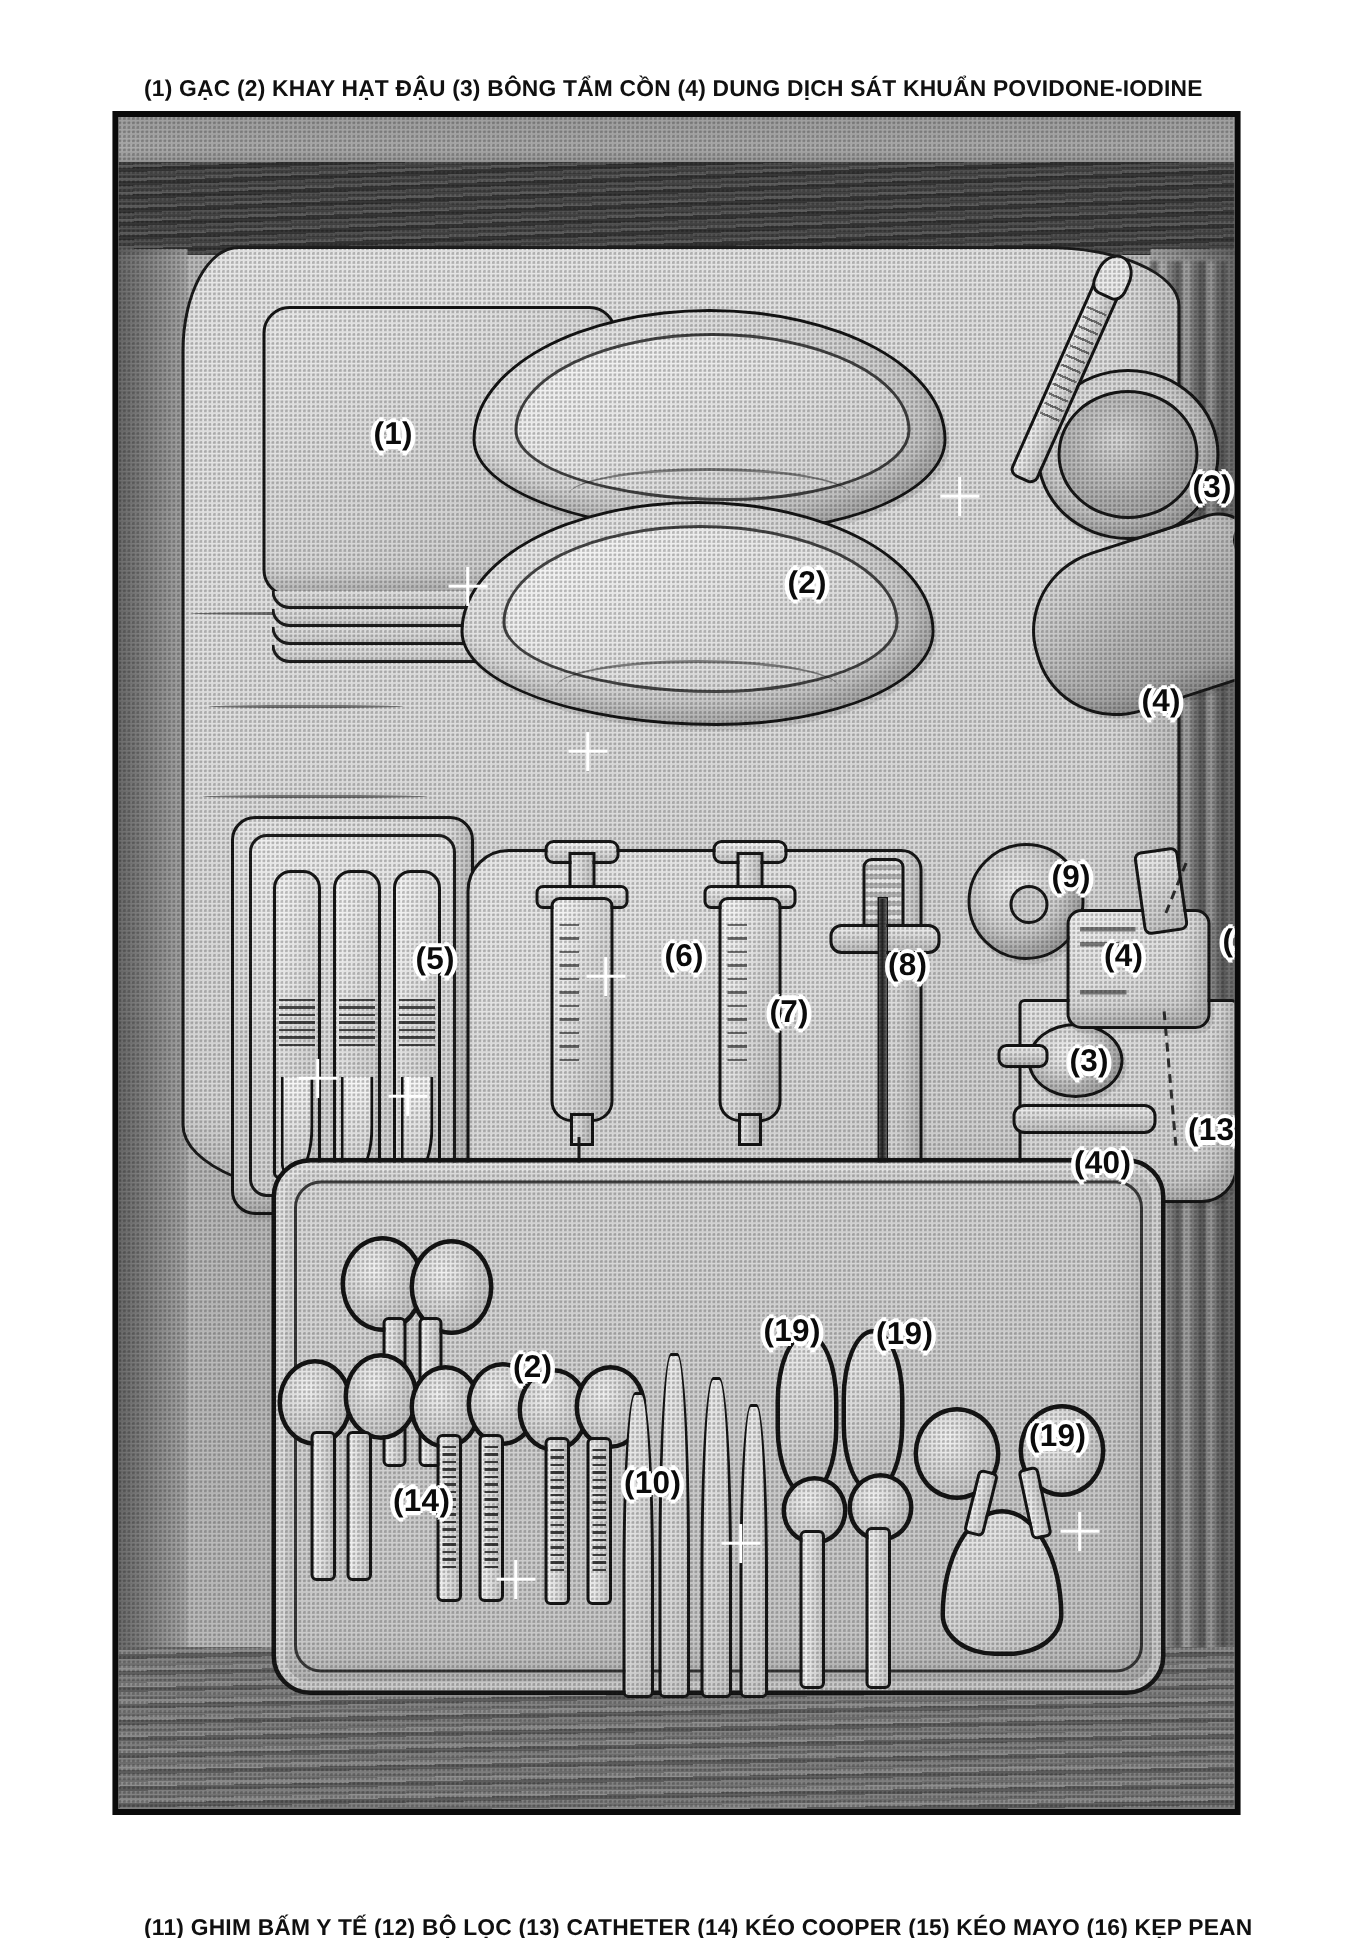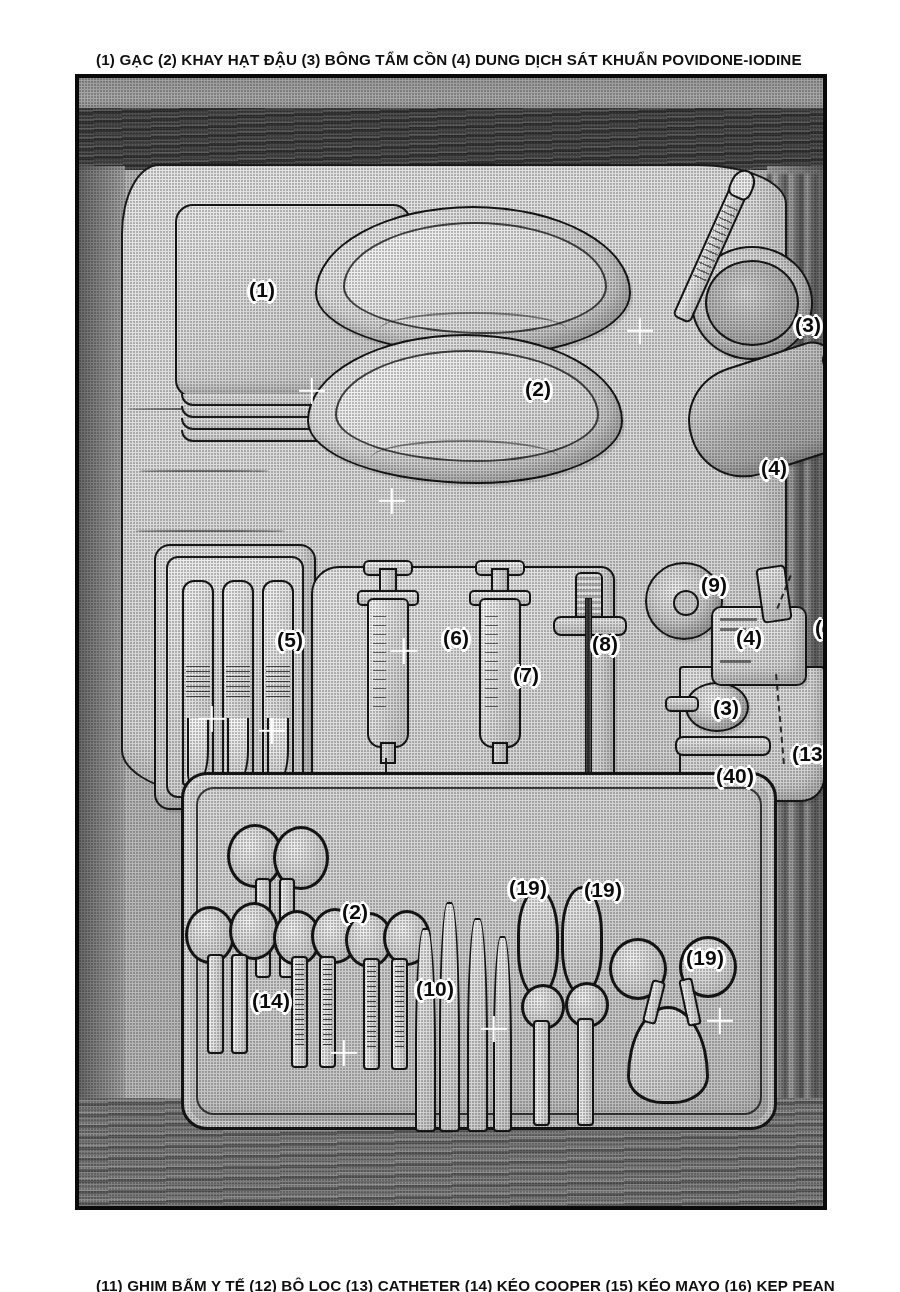--- a/index.html
+++ b/index.html
@@ -611,21 +611,21 @@
     <div class="callout" style="left:198px;  top:550px;">(5)</div>
     <div class="callout" style="left:364px;  top:548px;">(6)</div>
     <div class="callout" style="left:434px;  top:585px;">(7)</div>
     <div class="callout" style="left:513px;  top:554px;">(8)</div>
     <div class="callout" style="left:622px;  top:495px;">(9)</div>
     <div class="callout" style="left:657px;  top:548px;">(4)</div>
     <div class="callout" style="left:736px;  top:538px;">(11)</div>
     <div class="callout" style="left:634px;  top:618px;">(3)</div>
     <div class="callout" style="left:713px;  top:664px;">(13)</div>
     <div class="callout" style="left:637px;  top:686px;">(40)</div>
-    <div class="callout" style="left:173px;  top:911px;">(14)</div>
+    <div class="callout" style="left:183px;  top:911px;">(14)</div>
     <div class="callout" style="left:263px;  top:822px;">(2)</div>
     <div class="callout" style="left:337px;  top:899px;">(10)</div>
     <div class="callout" style="left:430px;  top:798px;">(19)</div>
     <div class="callout" style="left:505px;  top:800px;">(19)</div>
     <div class="callout" style="left:607px;  top:868px;">(19)</div>
 
     <div class="halftone"></div>
     <div class="grain"></div>
   </div>
 </div>

